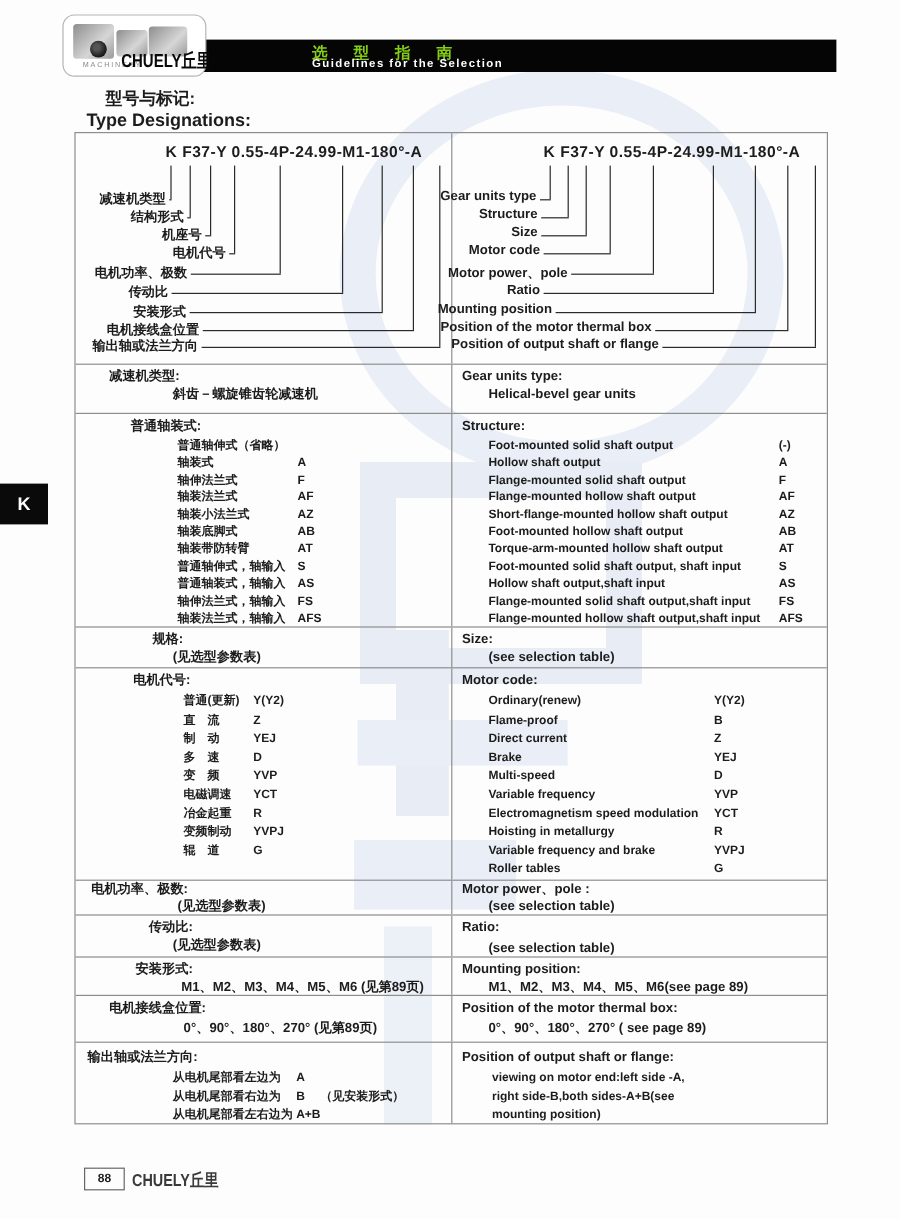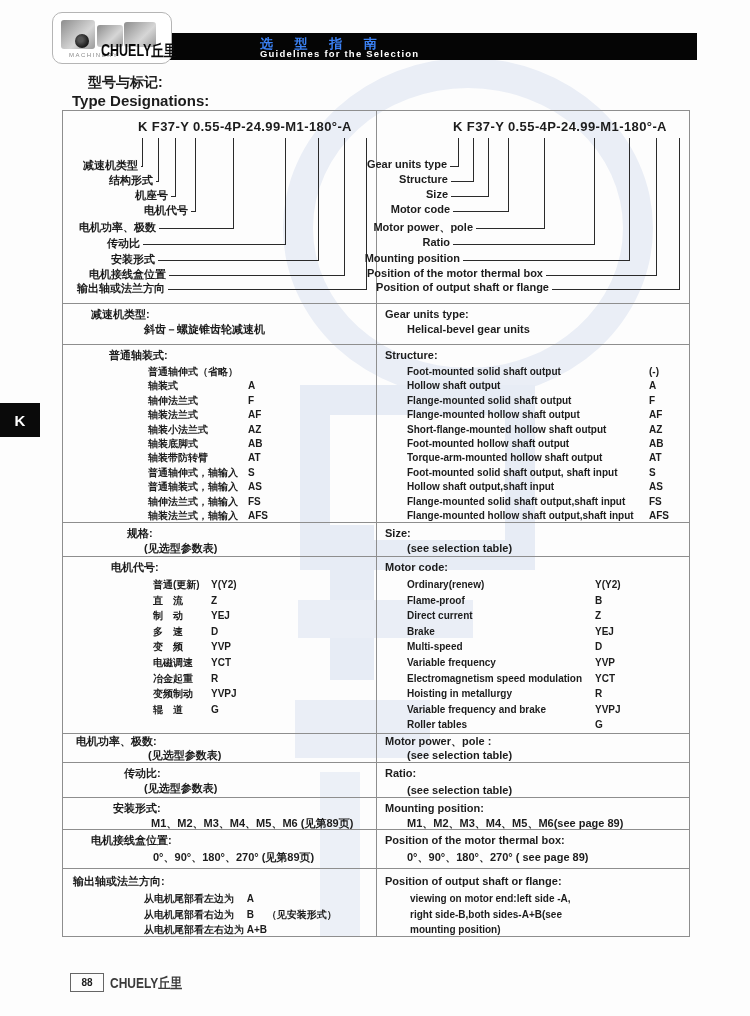--- a/index.html
+++ b/index.html
@@ -8,21 +8,21 @@
   
   .wm{position:absolute;z-index:0;}
   .wm-ring{left:283px;top:58px;width:310px;height:280px;border:30px solid #eaeef6;border-radius:50%;}
   .wm-frame{left:300px;top:385px;width:175px;height:125px;border:30px solid #e7ecf5;}
   .wm-bar-v{left:330px;top:525px;width:44px;height:155px;background:#e7ecf5;}
   .wm-bar-h{left:298px;top:600px;width:175px;height:38px;background:#eaeef6;}
   .wm-block{left:295px;top:700px;width:135px;height:58px;background:#eaeef6;}
   .wm-bar-v2{left:320px;top:772px;width:40px;height:165px;background:#ecf0f7;}
   
   .black-bar{position:absolute;left:150px;top:33px;width:547px;height:27px;background:#050505;z-index:1;}
-  .bar-cn{position:absolute;left:110px;top:2px;color:#3b82f6;font-size:13px;font-weight:bold;letter-spacing:9px;white-space:nowrap;}
+  .bar-cn{position:absolute;left:110px;top:2px;color:#84cc16;font-size:13px;font-weight:bold;letter-spacing:9px;white-space:nowrap;}
   .bar-en{position:absolute;left:110px;top:15px;color:#fff;font-size:9.5px;font-weight:bold;letter-spacing:1.2px;white-space:nowrap;}
   .logo-box{position:absolute;left:52px;top:12px;width:118px;height:50px;background:#fff;border:1.5px solid #b5b5b5;
             border-radius:10px;z-index:2;}
   .ph{position:absolute;border-radius:3px;background:linear-gradient(135deg,#8d8d8d,#d6d6d6 60%,#9a9a9a);}
   .ph1{left:8px;top:7px;width:34px;height:29px;}
   .ph2{left:44px;top:12px;width:26px;height:22px;}
   .ph3{left:71px;top:9px;width:32px;height:25px;}
   .ph-eye{position:absolute;left:14px;top:14px;width:14px;height:14px;border-radius:50%;
           background:radial-gradient(circle at 40% 40%,#555 20%,#222 60%,#000);}
   .machinery{position:absolute;left:16px;top:39px;font-size:6px;color:#8a8a8a;letter-spacing:1.5px;}

